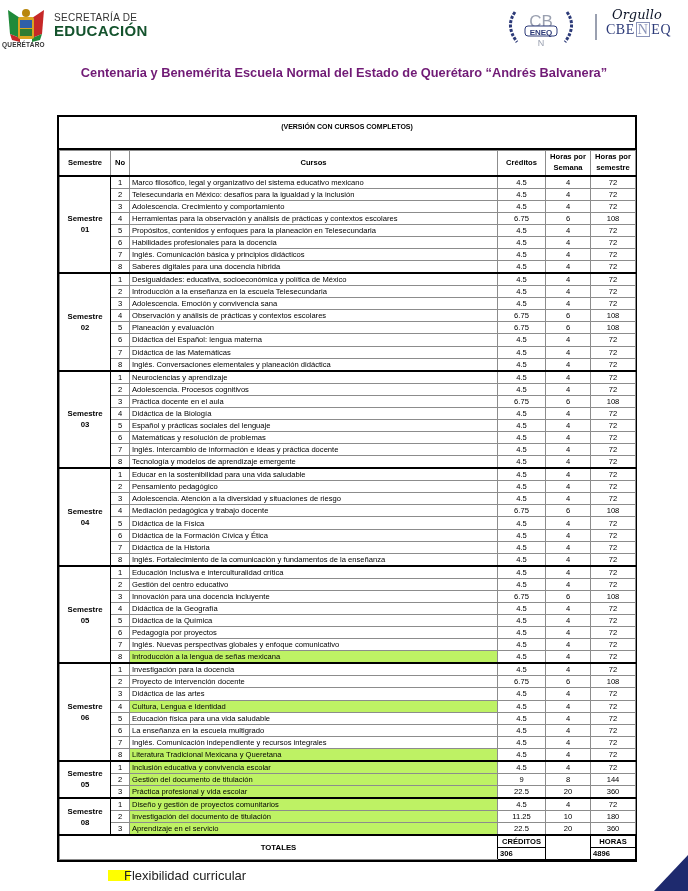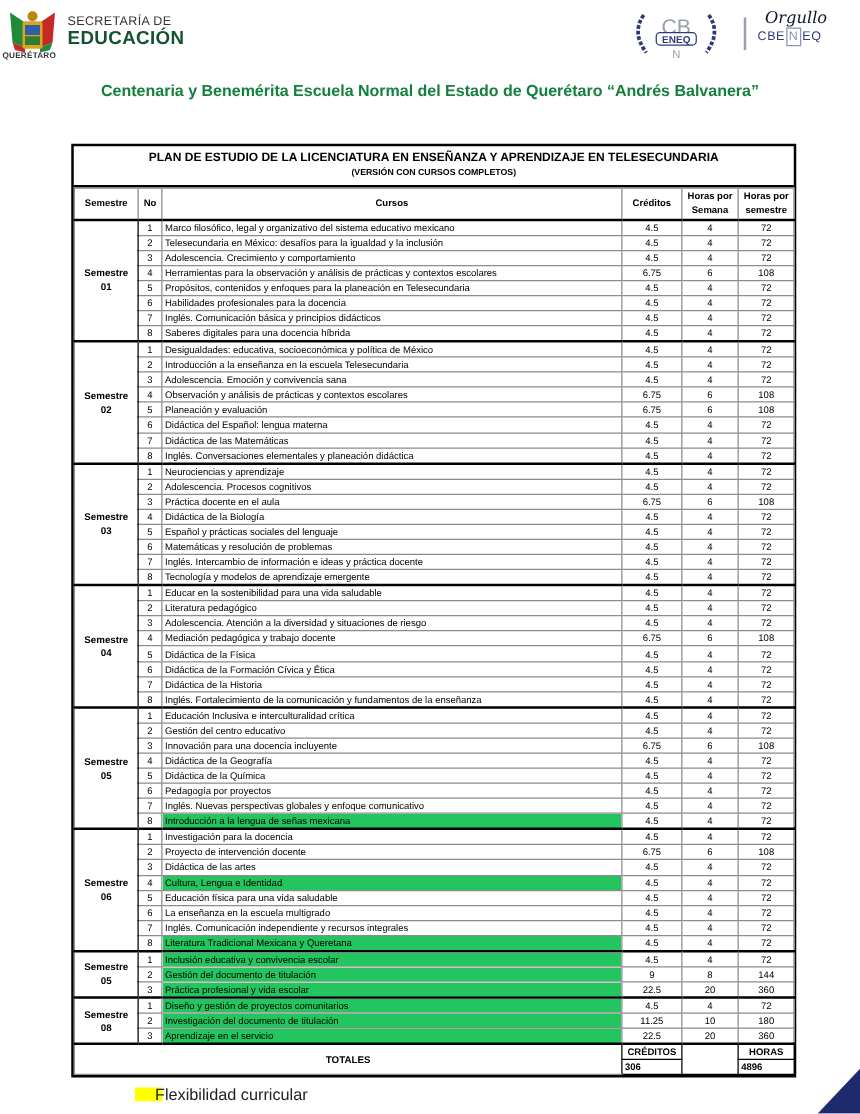--- a/index.html
+++ b/index.html
@@ -9,37 +9,37 @@
   .header { position: absolute; left: 0; top: 0; width: 688px; height: 55px; }
   .seq-logo { position: absolute; left: 2px; top: 4px; width: 48px; height: 46px; }
   .seq-text { position: absolute; left: 54px; top: 12px; }
   .seq-line1 { font-size: 10px; letter-spacing: 0.3px; color: #333; line-height: 11px; }
   .seq-line2 { font-size: 15px; font-weight: bold; color: #14532d; line-height: 16px; letter-spacing: 0.3px; }
   .seq-qro { position: absolute; left: 2px; top: 41px; font-size: 6.5px; font-weight: bold; color: #333; letter-spacing: 0.2px; }
 
   .cbeneq-logo { position: absolute; left: 503px; top: 4px; width: 76px; height: 46px; }
   .divider-bar { position: absolute; left: 595px; top: 14px; width: 1.5px; height: 26px; background: #9aa0b0; }
   .orgullo { position: absolute; left: 612px; top: 7px; font-family: "DejaVu Serif", serif; font-style: italic; font-size: 13px; color: #0f172a; }
-  .cbeneq-word { position: absolute; left: 606px; top: 22px; font-size: 10px; color: #2c3a78; letter-spacing: 0.5px; }
+  .cbeneq-word { position: absolute; left: 606px; top: 22px; font-size: 14px; color: #2c3a78; letter-spacing: 0.5px; font-family: Liberation Serif, serif; }
   .cbeneq-word .nbox { display: inline-block; border: 1px solid #8a93b8; color: #8a93b8; padding: 0 1px; line-height: 13px; margin: 0 1px; }
 
-  .school-title { position: absolute; left: 0; top: 65px; width: 688px; text-align: center; font-size: 12.8px; font-weight: bold; color: #15803d; }
+  .school-title { position: absolute; left: 0; top: 65px; width: 688px; text-align: center; font-size: 12.8px; font-weight: bold; color: #701a75; }
 
   .sheet { position: absolute; left: 57px; top: 115px; width: 580px; border: 2px solid #000; }
   .plan-title { height: 33px; border-bottom: 2px solid #000; text-align: center; padding-top: 4px; }
   .plan-title .t1 { font-size: 9.6px; font-weight: bold; line-height: 12px; }
   .plan-title .t2 { font-size: 7px; font-weight: bold; line-height: 11px; }
 
   table { border-collapse: collapse; width: 100%; table-layout: fixed; }
   th, td { font-size: 7.6px; line-height: 11px; height: 12.1px; padding: 0 2px; border: 1px solid #8c8c8c; white-space: nowrap; overflow: hidden; }
   th { font-weight: bold; height: 25px; border-bottom: 2px solid #000; text-align: center; line-height: 10.5px; }
   td.num, td.no { text-align: center; }
   td.sem { text-align: center; font-weight: bold; font-size: 7.8px; line-height: 11px; white-space: normal; vertical-align: middle; border-right: 1px solid #000; }
   tr.group-end td { border-bottom: 2px solid #000; }
-  td.flex { background: #22c55e; }
+  td.flex { background: #bef264; }
   td.totals-label { text-align: center; font-weight: bold; font-size: 7.8px; border-top: 2px solid #000; border-right: 1px solid #000; }
   td.tot-h { font-weight: bold; text-align: center; border: 1.5px solid #000; }
   td.tot-v { font-weight: bold; text-align: left; border: 1.5px solid #000; }
   td.tot-blank { border: 1.5px solid #000; }
 
   .legend { position: absolute; left: 108px; top: 870px; height: 12px; }
   .legend-swatch { position: absolute; left: 0; top: 0; width: 22px; height: 11px; background: #ffff00; }
   .legend-label { position: absolute; left: 16px; top: 0; font-size: 13px; line-height: 11px; white-space: nowrap; color: #222; }
 
   .corner-deco { position: absolute; right: 0; bottom: 0; width: 40px; height: 40px; }
@@ -74,21 +74,20 @@
   </svg>
   <div class="divider-bar"></div>
   <div class="orgullo">Orgullo</div>
   <div class="cbeneq-word"><span>CBE</span><span class="nbox">N</span><span>EQ</span></div>
 </div>
 
 <div class="school-title">Centenaria y Benemérita Escuela Normal del Estado de Querétaro “Andrés Balvanera”</div>
 
 <div class="sheet">
   <div class="plan-title">
-    <div class="t1">PLAN DE ESTUDIO DE LA LICENCIATURA EN ENSEÑANZA Y APRENDIZAJE EN TELESECUNDARIA</div>
     <div class="t2">(VERSIÓN CON CURSOS COMPLETOS)</div>
   </div>
   <table>
     <colgroup>
       <col style="width:51px">
       <col style="width:19px">
       <col style="width:368px">
       <col style="width:48px">
       <col style="width:45px">
       <col style="width:45px">
@@ -278,21 +277,21 @@
         <tr>
           <td class="sem" rowspan="8" style="border-bottom: 2px solid rgb(0, 0, 0);"><span>Semestre</span><br><span>04</span></td>
           <td class="no">1</td>
           <td>Educar en la sostenibilidad para una vida saludable</td>
           <td class="num">4.5</td>
           <td class="num">4</td>
           <td class="num">72</td>
         </tr>
         <tr>
           <td class="no">2</td>
-          <td>Literatura pedagógico</td>
+          <td>Pensamiento pedagógico</td>
           <td class="num">4.5</td>
           <td class="num">4</td>
           <td class="num">72</td>
         </tr>
         <tr>
           <td class="no">3</td>
           <td>Adolescencia. Atención a la diversidad y situaciones de riesgo</td>
           <td class="num">4.5</td>
           <td class="num">4</td>
           <td class="num">72</td>

